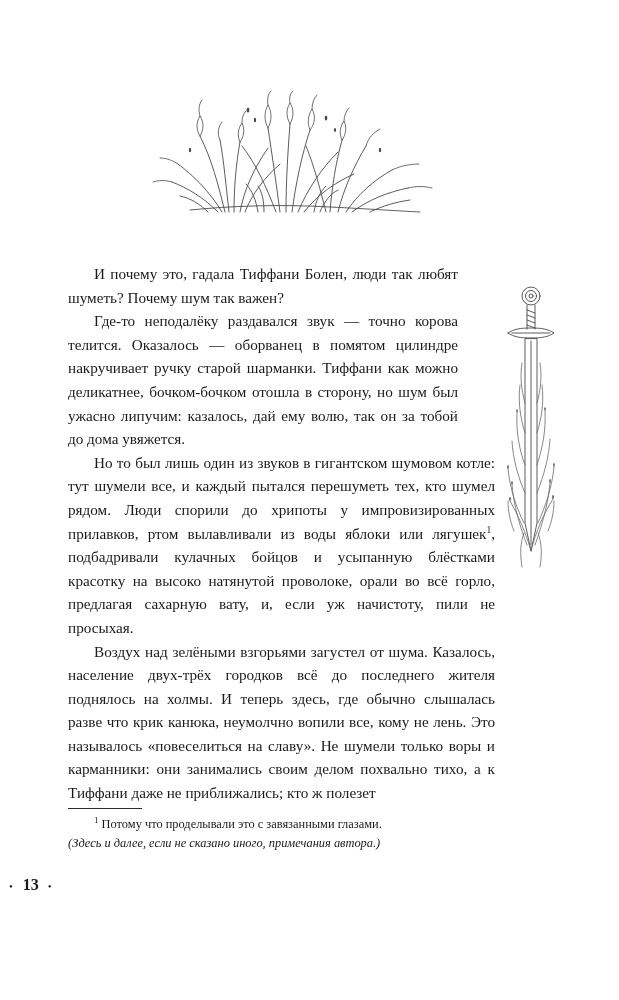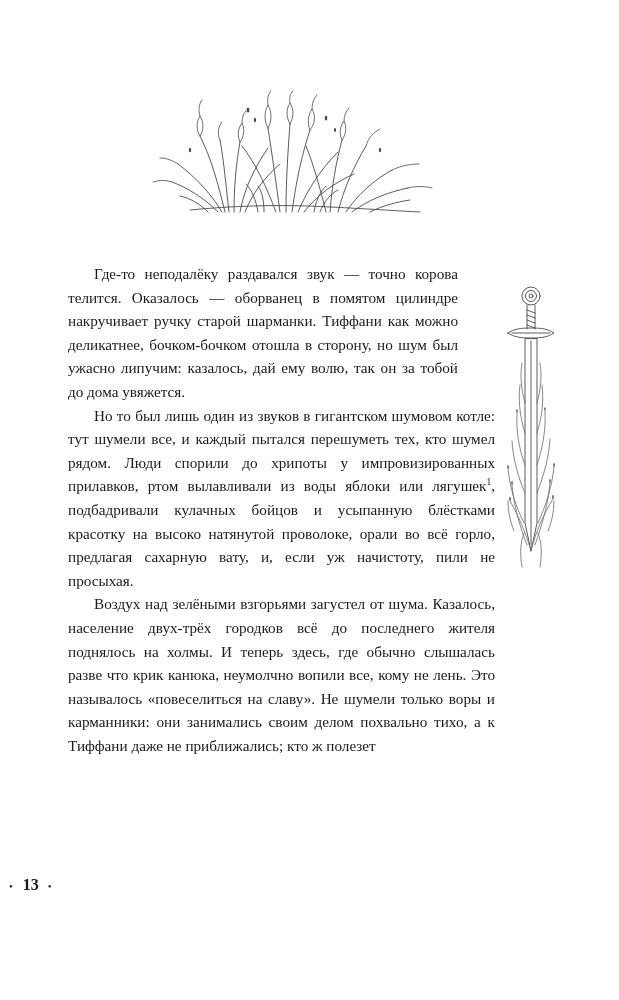--- a/index.html
+++ b/index.html
@@ -236,23 +236,29 @@
         <ellipse cx="50" cy="198" rx="0.9" ry="1.9"></ellipse>
         <ellipse cx="8" cy="184" rx="0.9" ry="1.9"></ellipse>
         <ellipse cx="54" cy="182" rx="0.9" ry="1.9"></ellipse>
         <ellipse cx="17" cy="128" rx="0.9" ry="1.8"></ellipse>
         <ellipse cx="45" cy="126" rx="0.9" ry="1.8"></ellipse>
       </g>
     </svg>
   </div>
 
   <div class="textblock">
+    <p class="narrow">И почему это, гадала Тиффани Болен, люди так любят шуметь? Почему шум так важен?</p>
     <p class="narrow">Где-то неподалёку раздавался звук — точно корова телится. Оказалось — оборванец в помятом цилиндре накручивает ручку старой шарманки. Тиффани как можно деликатнее, бочком-бочком отошла в сторону, но шум был ужасно липучим: казалось, дай ему волю, так он за тобой до дома увяжется.</p>
     <p><span>Но то был лишь один из звуков в гигантском шумовом котле: тут шумели все, и каждый пытался перешуметь тех, кто шумел рядом. Люди спорили до хрипоты у импровизированных прилавков, ртом вылавливали из воды яблоки или лягушек</span><sup class="fn">1</sup><span>, подбадривали кулачных бойцов и усыпанную блёстками красотку на высоко натянутой проволоке, орали во всё горло, предлагая сахарную вату, и, если уж начистоту, пили не просыхая.</span></p>
     <p>Воздух над зелёными взгорьями загустел от шума. Казалось, население двух-трёх городков всё до последнего жителя поднялось на холмы. И теперь здесь, где обычно слышалась разве что крик канюка, неумолчно вопили все, кому не лень. Это называлось «повеселиться на славу». Не шумели только воры и карманники: они занимались своим делом похвально тихо, а к Тиффани даже не приближались; кто ж полезет</p>
   </div>
 
+  <div class="footnote">
+    <div class="footnote-rule"></div>
+    <p class="fn-first"><sup class="fnmark">1</sup><span> Потому что проделывали это с завязанными глазами.</span></p>
+    <p class="fn-italic">(Здесь и далее, если не сказано иного, примечания автора.)</p>
+  </div>
 
   <div class="folio">
     <span class="dot">•</span><span class="num">13</span><span class="dot">•</span>
   </div>
 
 </div>
 
 </body></html>

